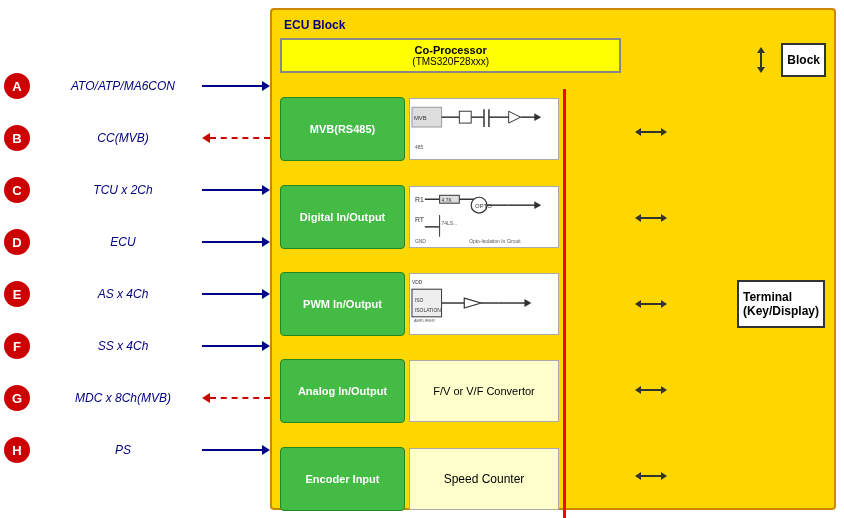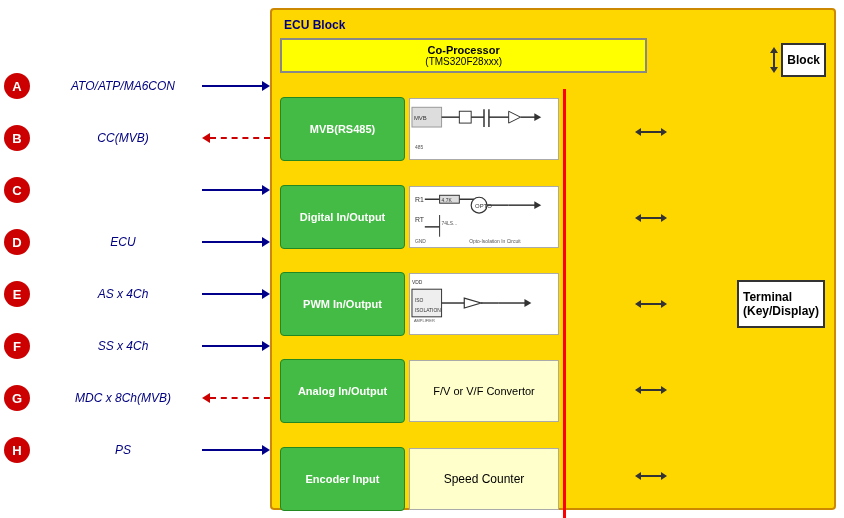--- a/index.html
+++ b/index.html
@@ -310,20 +310,21 @@
         <div class="full-arrow-dashed-left">
           <div class="ah"></div>
           <div class="ln"></div>
         </div>
       </div>
     </div>
 
     <div class="signal-row-wrapper">
       <div class="badge-label">
         <div class="signal-badge">C</div>
+        <span class="signal-label">TCU x 2Ch</span>
       </div>
       <div class="arrow-container">
         <div class="full-arrow-right">
           <div class="ln"></div>
           <div class="ah"></div>
         </div>
       </div>
     </div>
 
     <div class="signal-row-wrapper">
@@ -389,21 +390,21 @@
           <div class="ah"></div>
         </div>
       </div>
     </div>
 
   </div>
 
   <div class="ecu-block">
     <div class="ecu-title">ECU Block</div>
 
-    <div style="display:flex; align-items:center; gap:3px; margin-bottom:8px;">
+    <div style="display:flex; align-items:center; gap:16px; margin-bottom:8px;">
       <div class="co-processor-bar" style="flex:1;">
         <div class="title">Co-Processor</div>
         <div class="subtitle">(TMS320F28xxx)</div>
       </div>
 
       <div style="display:flex; flex-direction:column; align-items:center;">
         <div style="width:0;height:0;border-left:4px solid transparent;border-right:4px solid transparent;border-bottom:6px solid #333;"></div>
         <div style="width:2px;height:14px;background:#333;"></div>
         <div style="width:0;height:0;border-left:4px solid transparent;border-right:4px solid transparent;border-top:6px solid #333;"></div>
       </div>

